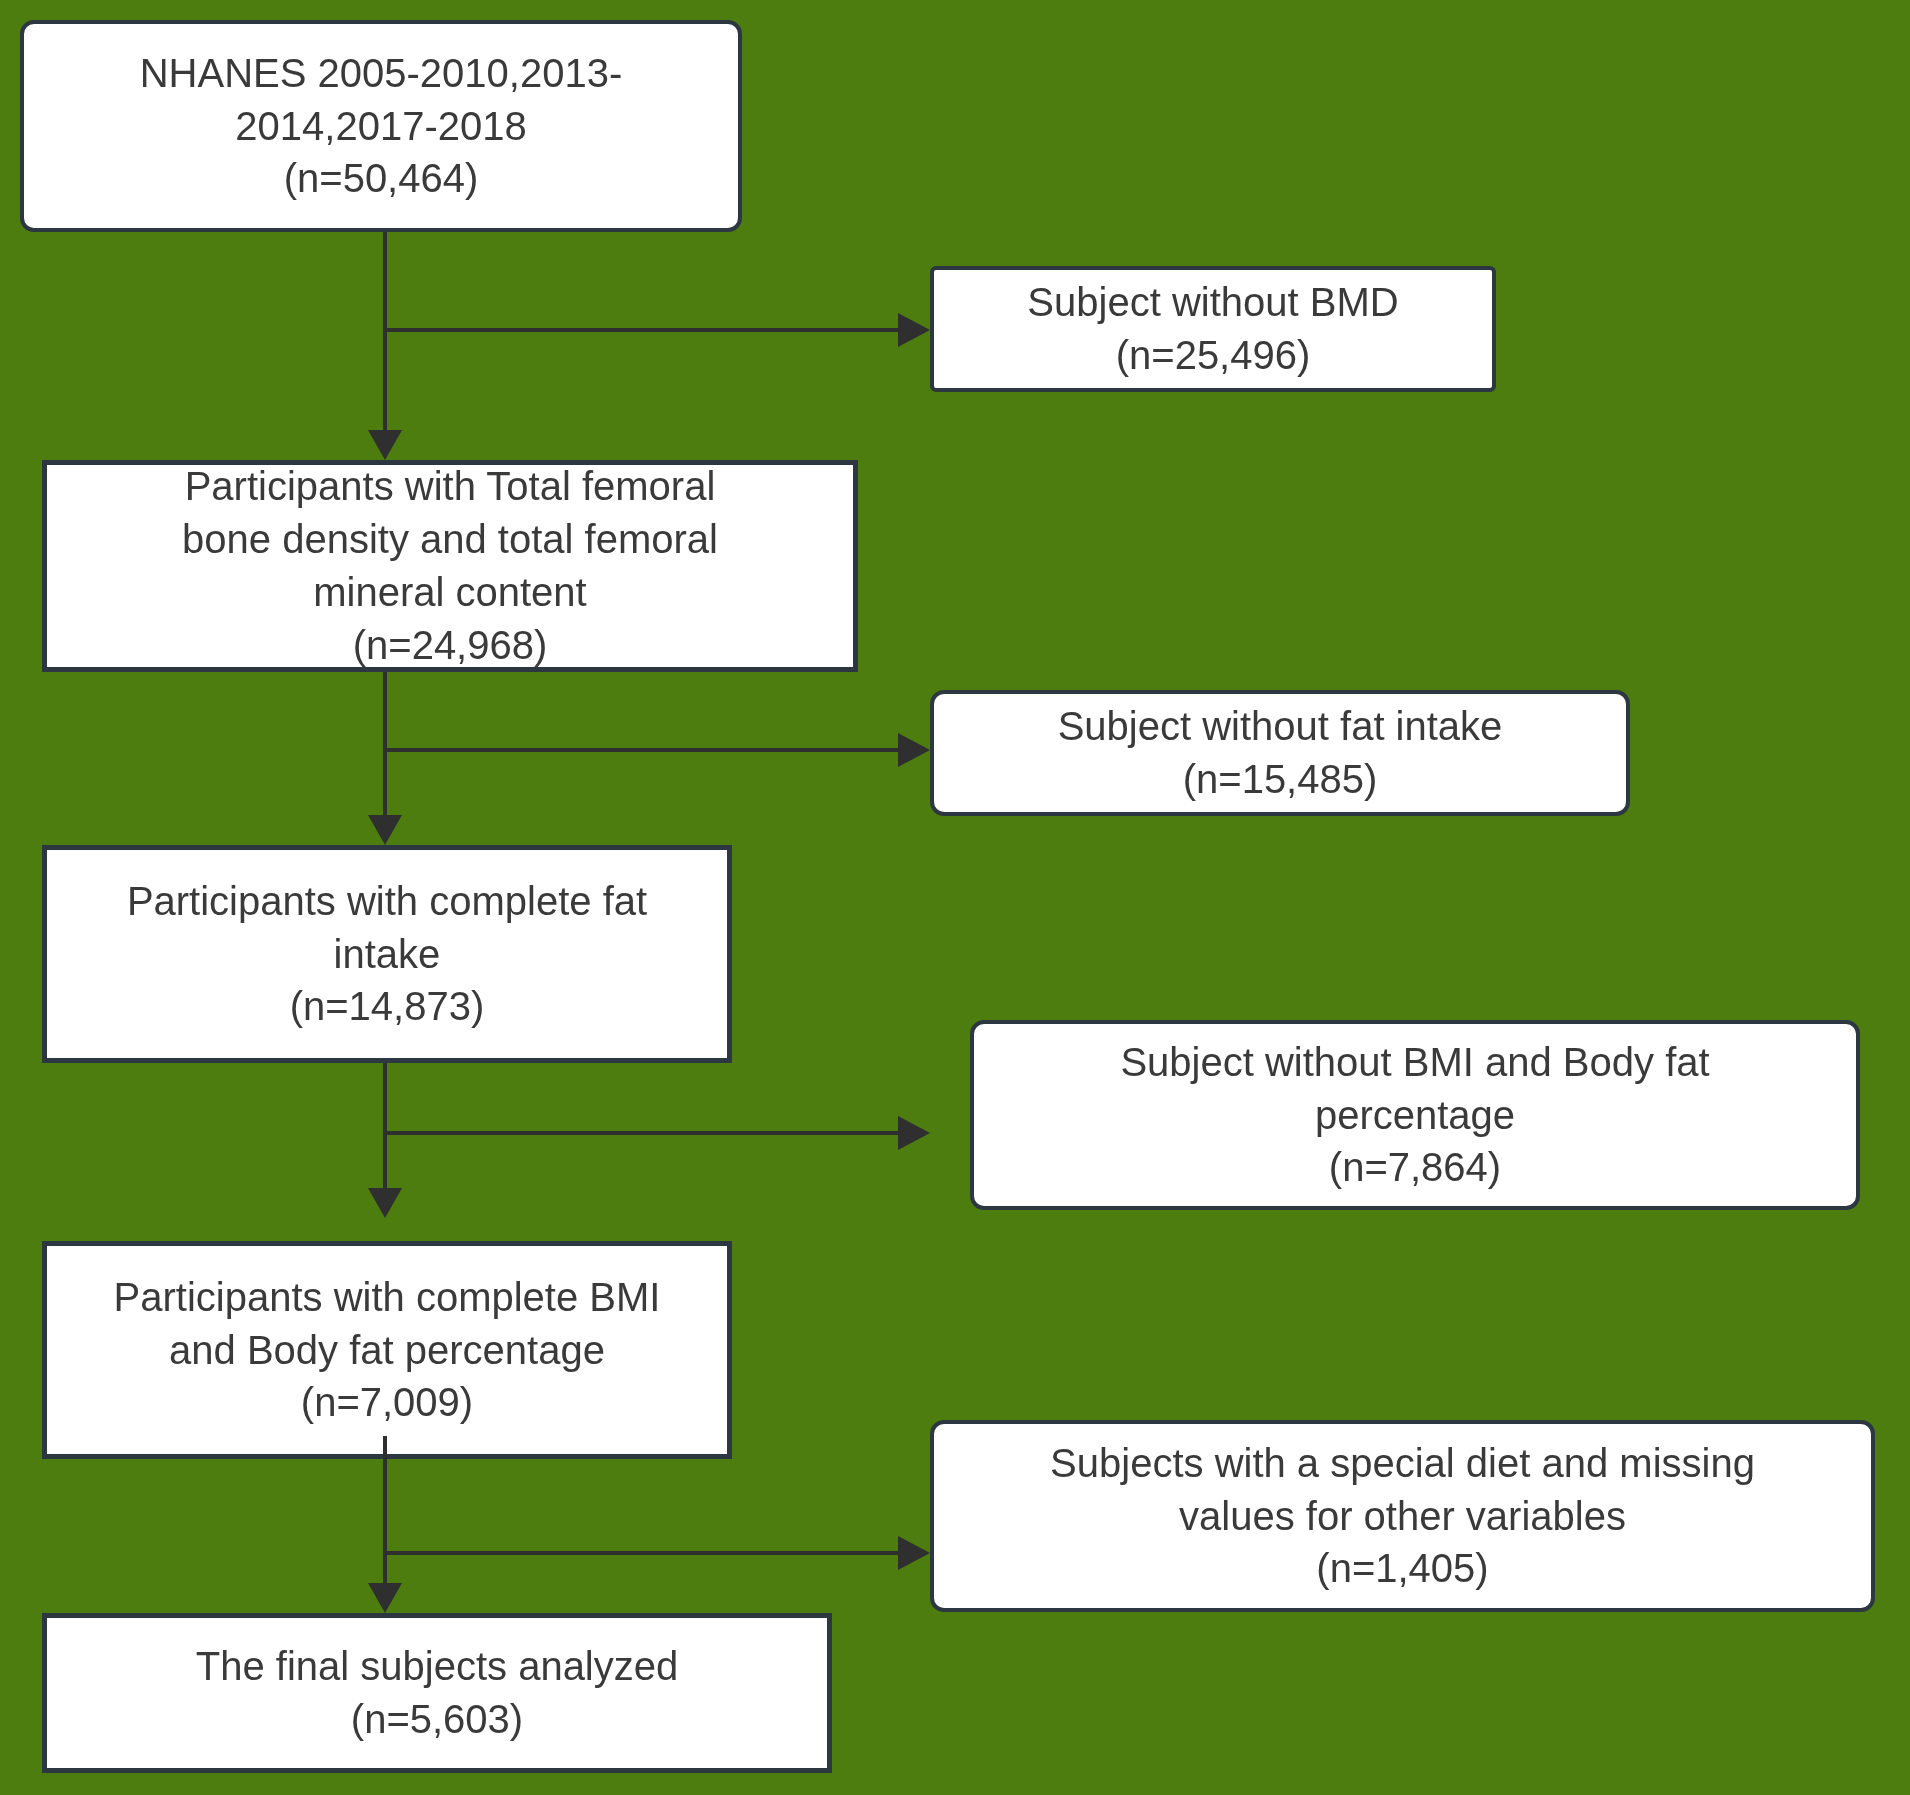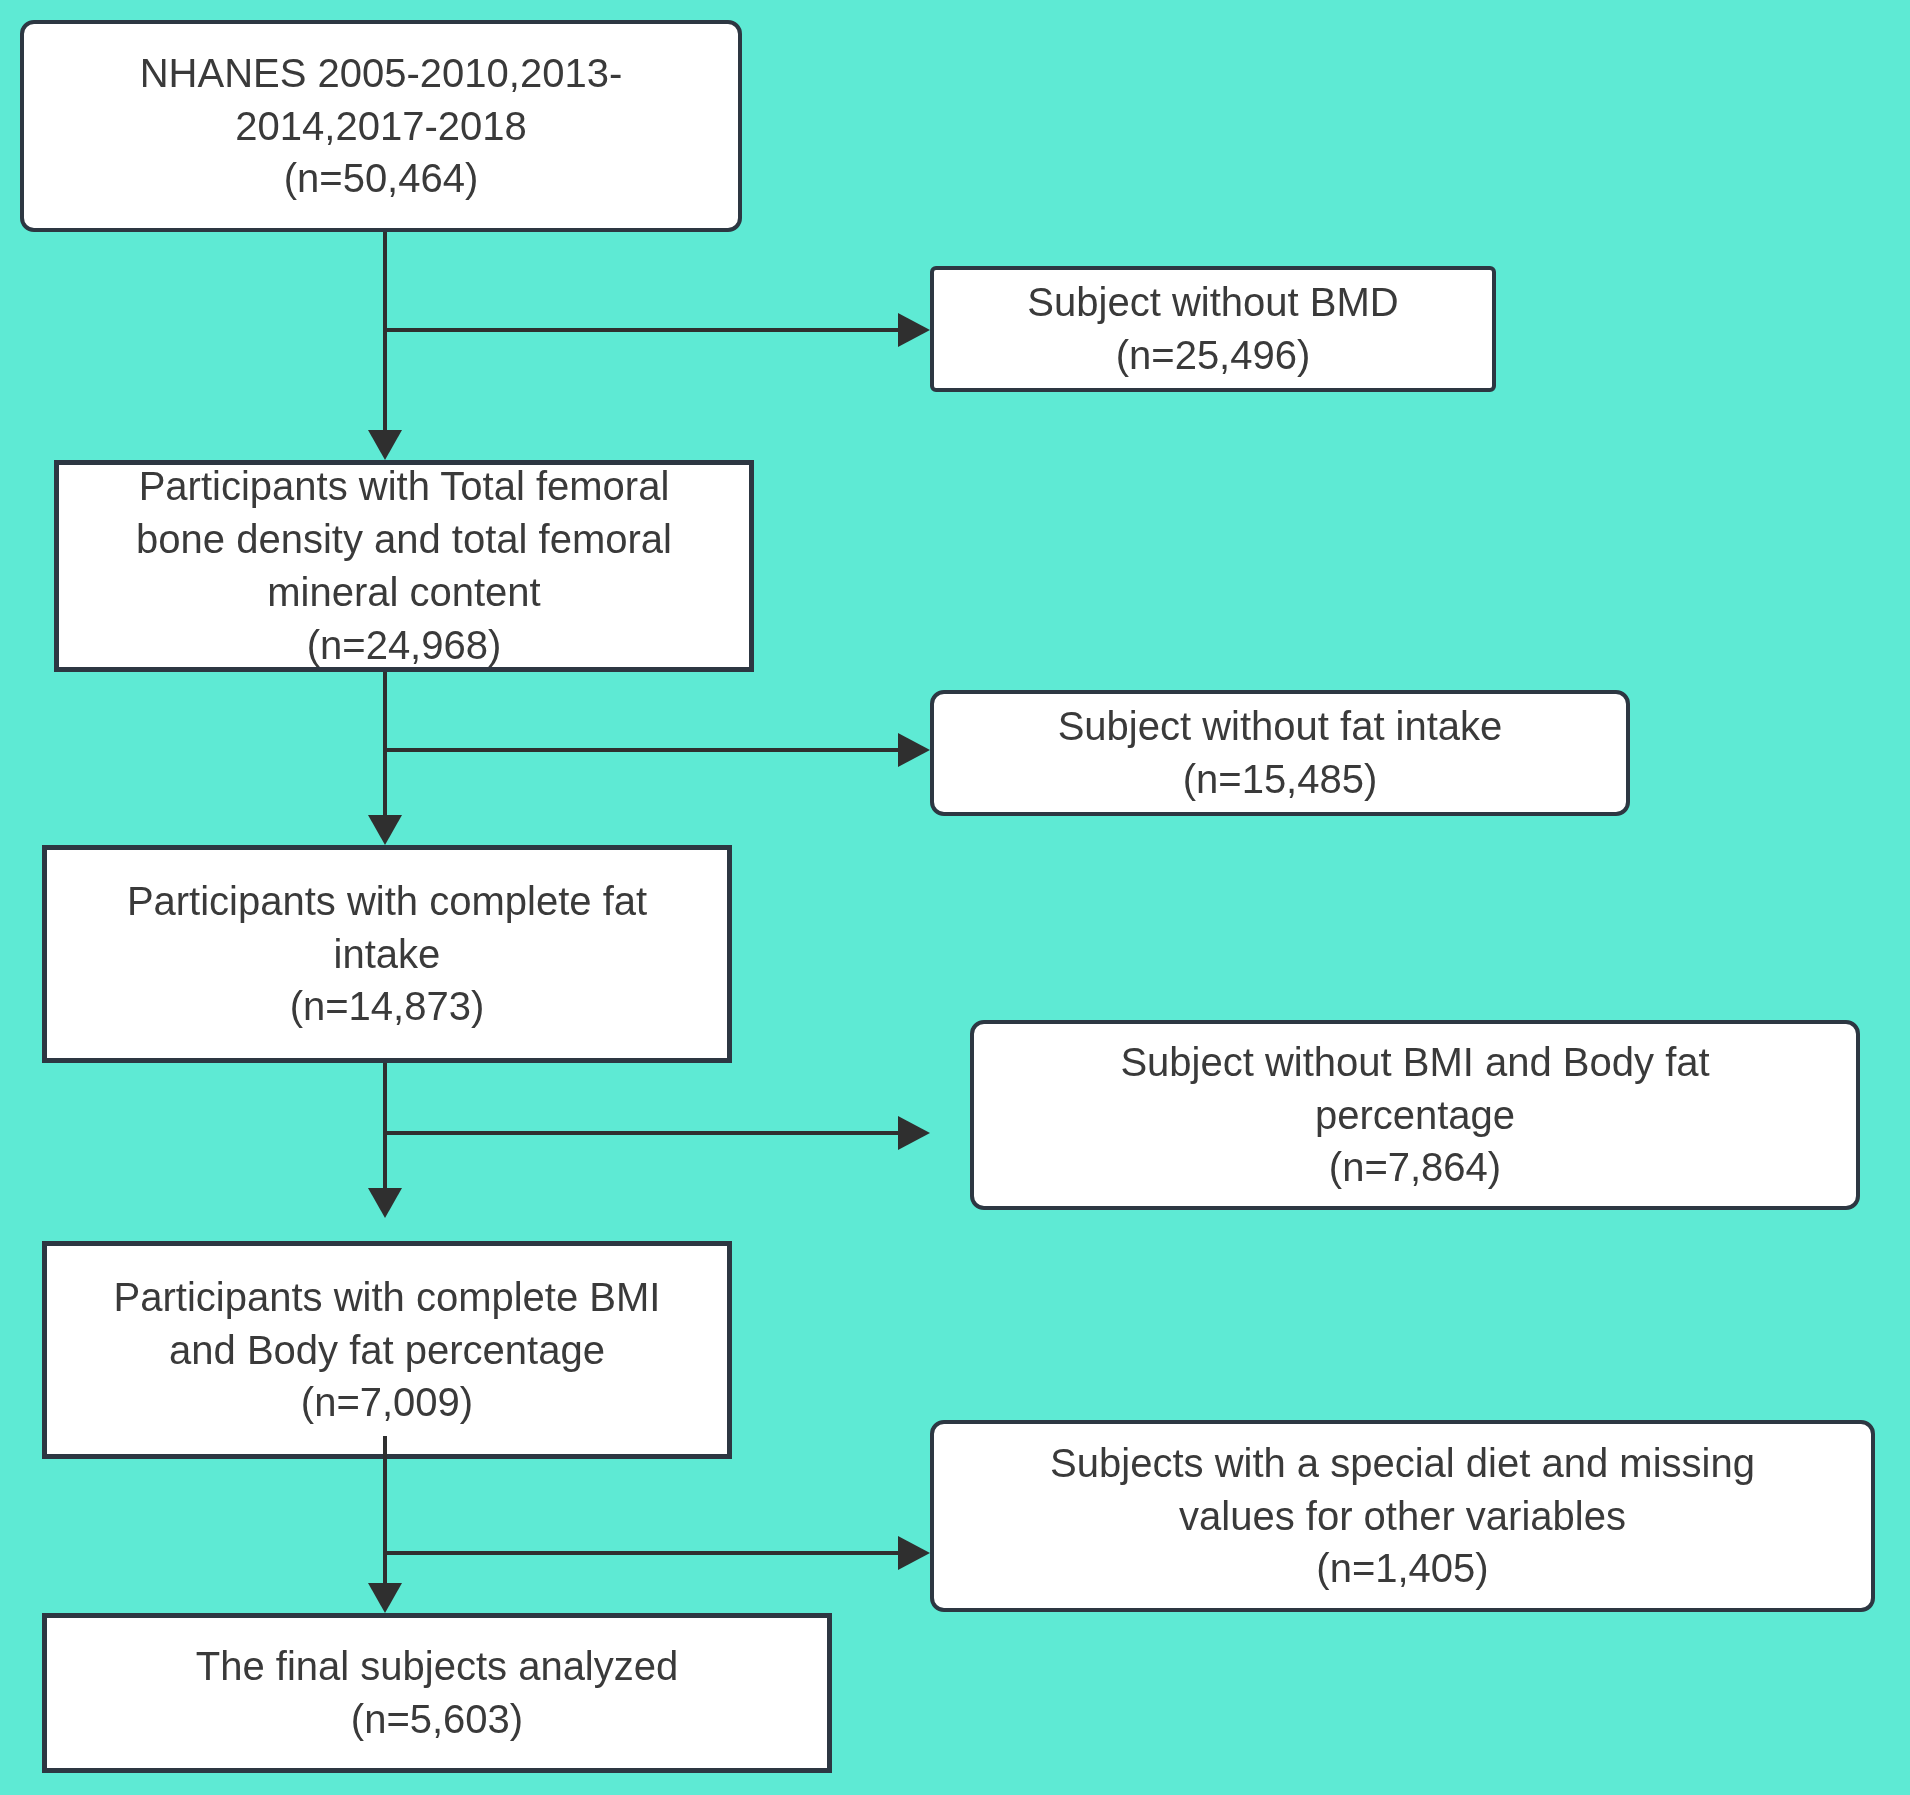--- a/index.html
+++ b/index.html
@@ -4,21 +4,21 @@
 <style>
   html, body {
     margin: 0;
     padding: 0;
     background: #ffffff;
   }
   #canvas {
     position: relative;
     width: 1910px;
     height: 1795px;
-    background: #5eead4;
+    background: #4d7c0f;
     font-family: "Liberation Sans", "DejaVu Sans", sans-serif;
     color: #3a3a3a;
   }
   .box {
     position: absolute;
     box-sizing: border-box;
     background: #ffffff;
     border: 5px solid #2d3742;
     display: flex;
     align-items: center;
@@ -50,21 +50,21 @@
   .arrow-right {
     position: absolute;
     width: 0; height: 0;
     border-top: 17px solid transparent;
     border-bottom: 17px solid transparent;
     border-left: 32px solid #2f2f2f;
   }
 
   
   #main-0 { left: 20px;  top: 20px;   width: 722px; height: 212px; }
-  #main-1 { left: 54px;  top: 460px;  width: 700px; height: 212px; }
+  #main-1 { left: 42px;  top: 460px;  width: 816px; height: 212px; }
   #main-2 { left: 42px;  top: 845px;  width: 690px; height: 218px; }
   #main-3 { left: 42px;  top: 1218px; width: 690px; height: 218px; margin-top: 23px; }
   #main-4 { left: 42px;  top: 1613px; width: 790px; height: 160px; }
 
   
   #excl-0 { left: 930px; top: 266px;  width: 566px; height: 126px; border-radius: 6px; }
   #excl-1 { left: 930px; top: 690px;  width: 700px; height: 126px; }
   #excl-2 { left: 930px; top: 1020px; width: 890px; height: 190px; margin-left: 40px; }
   #excl-3 { left: 930px; top: 1420px; width: 945px; height: 192px; }
 

